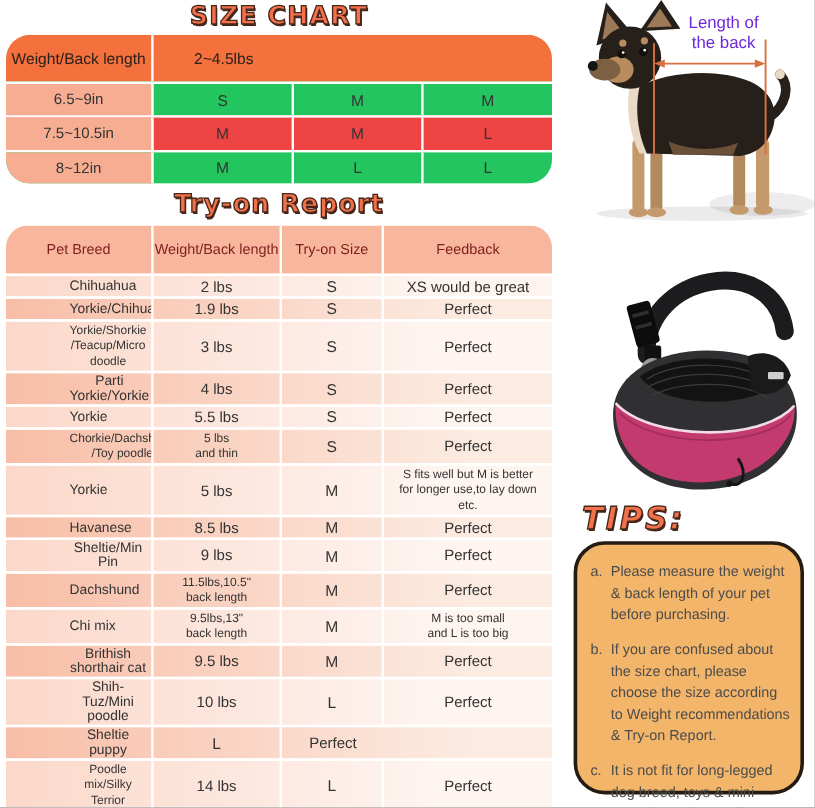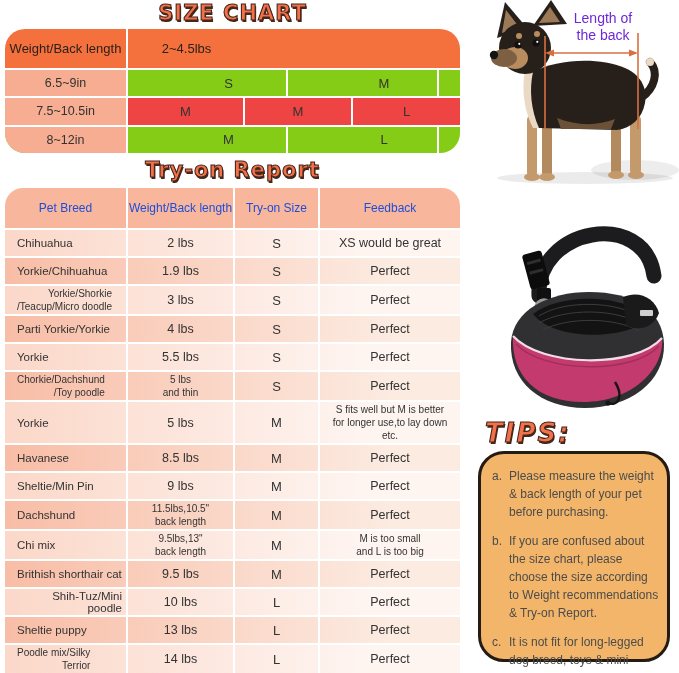--- a/index.html
+++ b/index.html
@@ -27,28 +27,28 @@
   .to-row{grid-template-columns:123px 107px 85px 140px;}
   .trow + .trow{border-top:2px solid #fff;}
   .cell{
     display:flex;align-items:center;justify-content:center;text-align:center;
     font-size:12.5px;color:#333;border-right:2px solid #fff;
     padding:1px 4px;box-sizing:border-box;overflow:hidden;
   }
   .trow .cell:last-child{border-right:none;}
   .sc-head{background:#f4703c;}
   .sc-head .cell{color:#2b211b;font-size:13px;}
-  .sc-light{background:#84cc16;gap:43px;}
+  .sc-light{background:#22c55e;}
   .sc-dark{background:#ef4444;}
   .cell.sc-label{background:#f7ad92;}
   .to-head{background:#f8b79c;}
-  .to-head .cell{color:#1d4ed8;font-size:12px;white-space:nowrap;}
+  .to-head .cell{color:#7f1d1d;font-size:12px;white-space:nowrap;}
   .to-light{background:linear-gradient(90deg,#fbd8c9 0%,#fef4f0 78%);}
   .to-dark{background:linear-gradient(90deg,#f8bda6 0%,#fcebe1 85%);}
-  .c-breed{justify-content:flex-start;text-align:right;padding-left:12px;font-size:11.5px;}
+  .c-breed{justify-content:flex-start;text-align:center;padding-left:12px;font-size:11.5px;margin-left:41px;}
   .c-size{font-size:13px;}
   .multiline{white-space:pre-line;font-size:10px;line-height:1.3;}
   
   .dog-figure{position:absolute;left:475px;top:0;width:204px;height:185px;}
   .dog-figure svg{position:absolute;left:0;top:0;}
   .back-annotation{
     position:absolute;left:72px;top:10px;width:112px;text-align:center;
     color:#6d28d9;font-size:14px;line-height:1.2;white-space:pre-line;
   }
   
@@ -187,21 +187,20 @@
       <div class="cell">Perfect</div>
     </div>
     <div class="trow to-row to-light">
       <div class="cell c-breed">Shih-Tuz/Mini poodle</div>
       <div class="cell">10 lbs</div>
       <div class="cell c-size">L</div>
       <div class="cell">Perfect</div>
     </div>
     <div class="trow to-row to-dark">
       <div class="cell c-breed">Sheltie puppy</div>
-      <div class="cell">13 lbs</div>
       <div class="cell c-size">L</div>
       <div class="cell">Perfect</div>
     </div>
     <div class="trow to-row to-light">
       <div class="cell c-breed multiline">Poodle mix/Silky
 Terrior</div>
       <div class="cell">14 lbs</div>
       <div class="cell c-size">L</div>
       <div class="cell">Perfect</div>
     </div>

